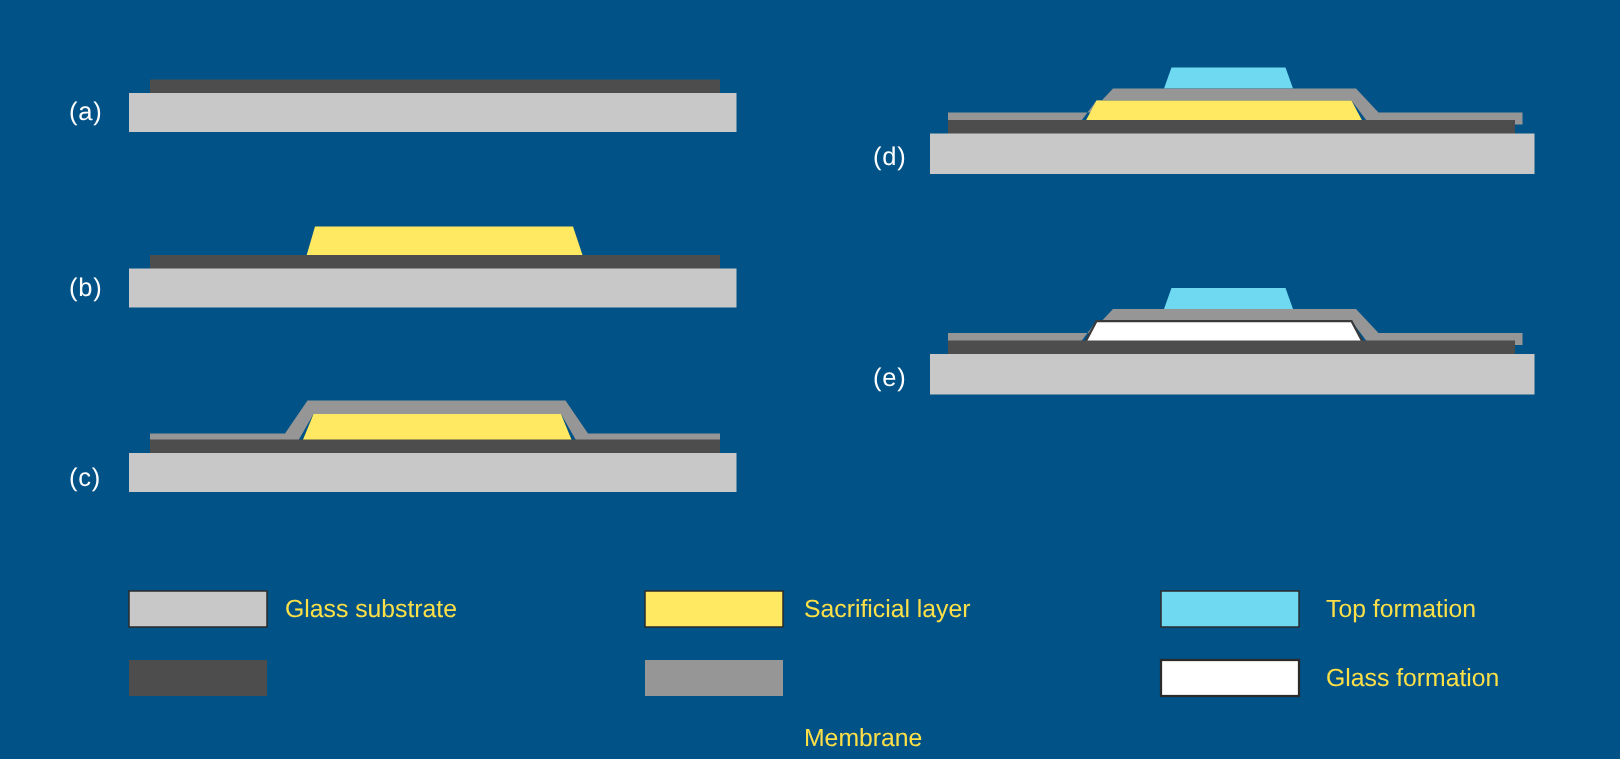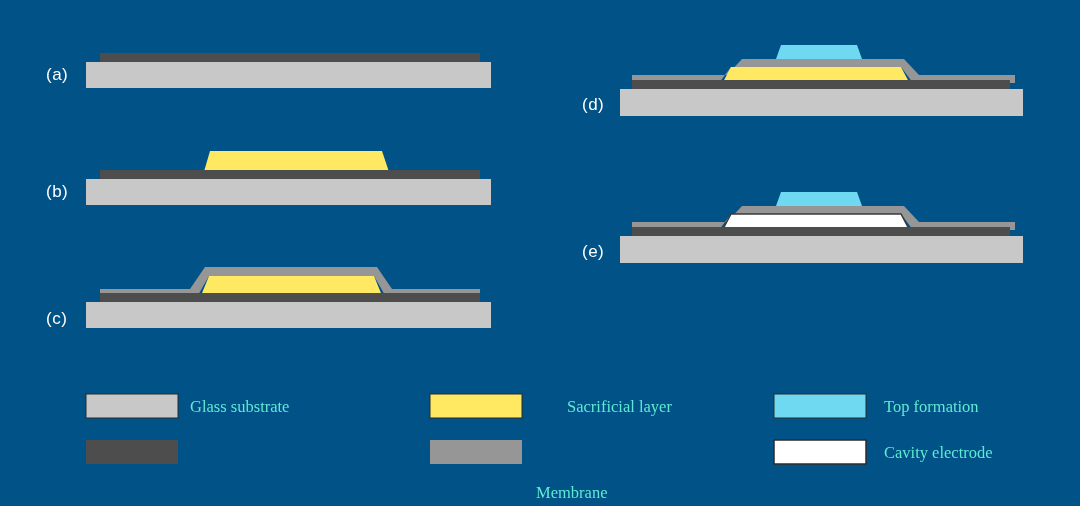--- a/index.html
+++ b/index.html
@@ -16,23 +16,23 @@
   .panel-label{
     position:absolute;
     color:#ffffff;
     font-size:17px;
     font-family:"Liberation Sans", sans-serif;
     letter-spacing:0.5px;
     white-space:nowrap;
   }
   .legend-label{
     position:absolute;
-    color:#5eead4;
+    color:#fde047;
     font-size:16.5px;
-    font-family:Liberation Serif, serif;
+    font-family:Liberation Sans, sans-serif;
     white-space:nowrap;
   }
   svg{display:block;}
 </style>
 </head>
 <body>
 
 <div id="figure">
 
   <svg width="1080" height="506" viewBox="0 0 1080 506">
@@ -89,18 +89,18 @@
     </g>
   </svg>
 
   <span class="panel-label" style="left:46px;top:65px;">(a)</span>
   <span class="panel-label" style="left:46px;top:182px;">(b)</span>
   <span class="panel-label" style="left:46px;top:309px;">(c)</span>
   <span class="panel-label" style="left:582px;top:95px;">(d)</span>
   <span class="panel-label" style="left:582px;top:242px;">(e)</span>
 
   <span class="legend-label" style="left:190px;top:397px;">Glass substrate</span>
-  <span class="legend-label" style="left:536px;top:397px;margin-left:31px;">Sacrificial layer</span>
+  <span class="legend-label" style="left:536px;top:397px;">Sacrificial layer</span>
   <span class="legend-label" style="left:536px;top:443px;margin-top:40px;">Membrane</span>
   <span class="legend-label" style="left:884px;top:397px;">Top formation</span>
-  <span class="legend-label" style="left:884px;top:443px;">Cavity electrode</span>
+  <span class="legend-label" style="left:884px;top:443px;">Glass formation</span>
 
 </div>
 
 </body></html>

